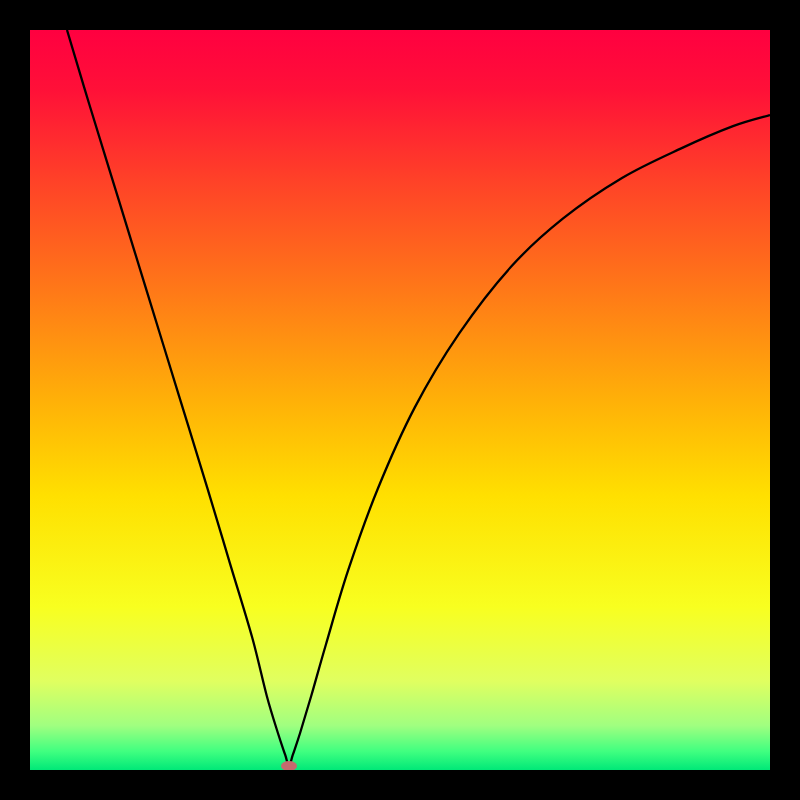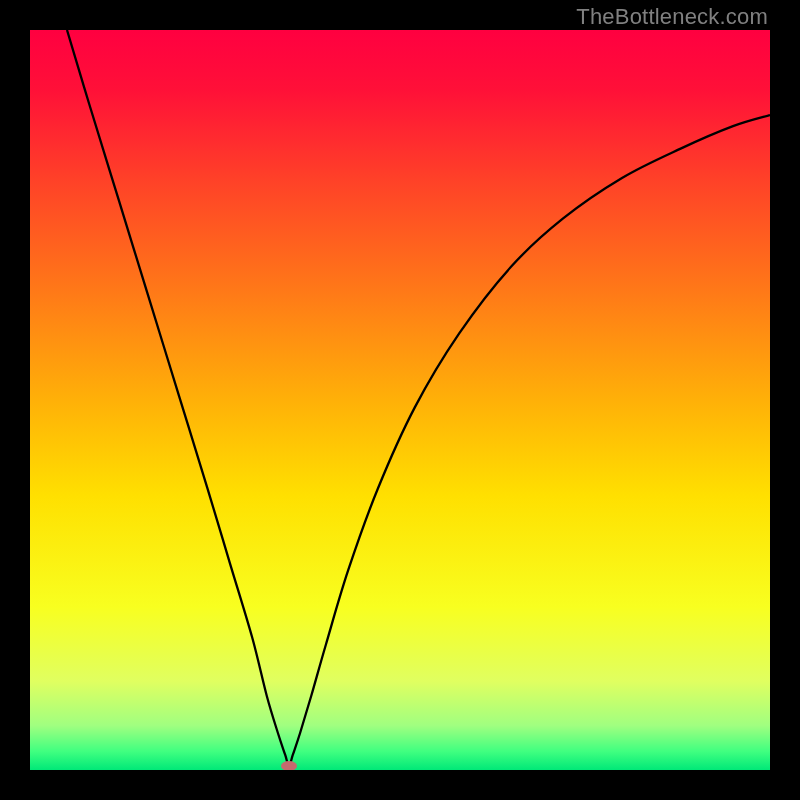--- a/index.html
+++ b/index.html
@@ -83,15 +83,14 @@
       <rect x="0" y="0" width="740" height="740" fill="url(#bg-grad)"></rect>
     </svg>
 
     <svg class="curve-layer" viewBox="0 0 740 740" preserveAspectRatio="none">
       <path id="curve-path" d="M 37.00 0.00 C 40.70 12.33, 50.57 45.63, 59.20 74.00 C 67.83 102.37, 78.93 138.13, 88.80 170.20 C 98.67 202.27, 108.53 234.33, 118.40 266.40 C 128.27 298.47, 138.13 330.53, 148.00 362.60 C 157.87 394.67, 168.97 430.43, 177.60 458.80 C 186.23 487.17, 192.40 508.13, 199.80 532.80 C 207.20 557.47, 215.83 584.60, 222.00 606.80 C 228.17 629.00, 232.48 649.97, 236.80 666.00 C 241.12 682.03, 244.82 693.13, 247.90 703.00 C 250.98 712.87, 253.45 719.65, 255.30 725.20 C 257.15 730.75, 257.77 736.30, 259.00 736.30 C 260.23 736.30, 260.85 730.75, 262.70 725.20 C 264.55 719.65, 267.02 712.87, 270.10 703.00 C 273.18 693.13, 276.88 680.80, 281.20 666.00 C 285.52 651.20, 289.83 635.17, 296.00 614.20 C 302.17 593.23, 309.57 566.10, 318.20 540.20 C 326.83 514.30, 336.70 485.93, 347.80 458.80 C 358.90 431.67, 371.23 403.30, 384.80 377.40 C 398.37 351.50, 413.17 326.83, 429.20 303.40 C 445.23 279.97, 463.73 255.92, 481.00 236.80 C 498.27 217.68, 514.30 203.50, 532.80 188.70 C 551.30 173.90, 572.27 159.72, 592.00 148.00 C 611.73 136.28, 632.70 127.03, 651.20 118.40 C 669.70 109.77, 688.20 101.75, 703.00 96.20 C 717.80 90.65, 733.83 86.95, 740.00 85.10" stroke="#000" stroke-width="2.3" fill="none"></path>
     </svg>
 
     <div id="min-marker" class="marker" style="left: 259px; top: 736.3px; background: rgb(197, 105, 110);"></div>
   </div>
 
-  <div class="watermark">TheBottleneck.com</div>
 
 </div>
 
 </body></html>

